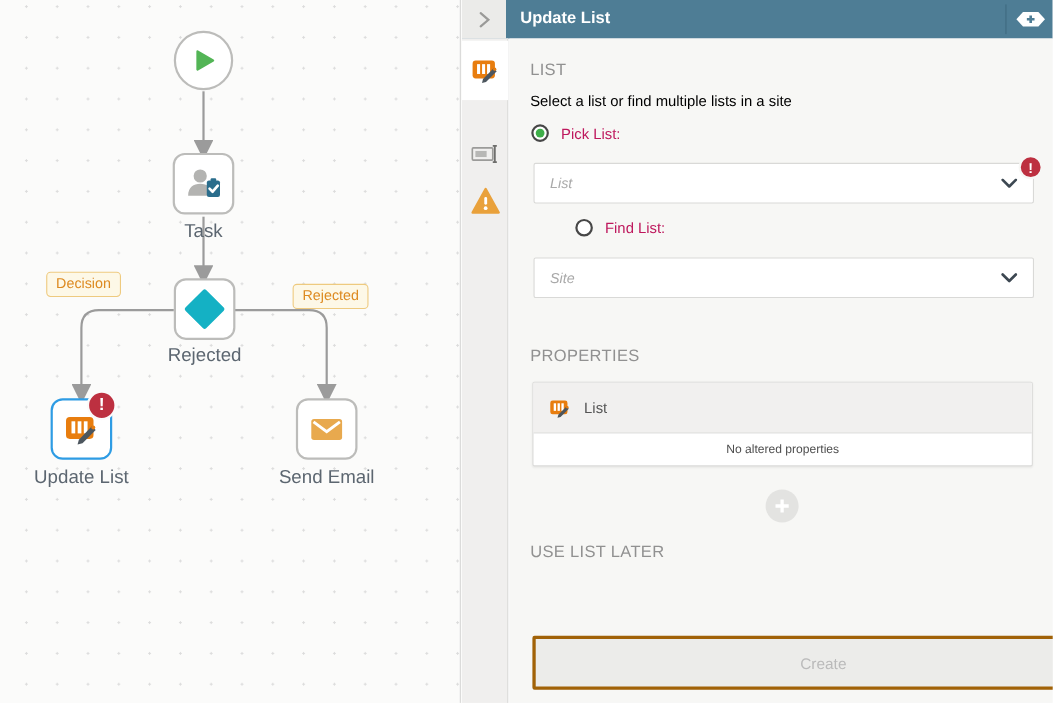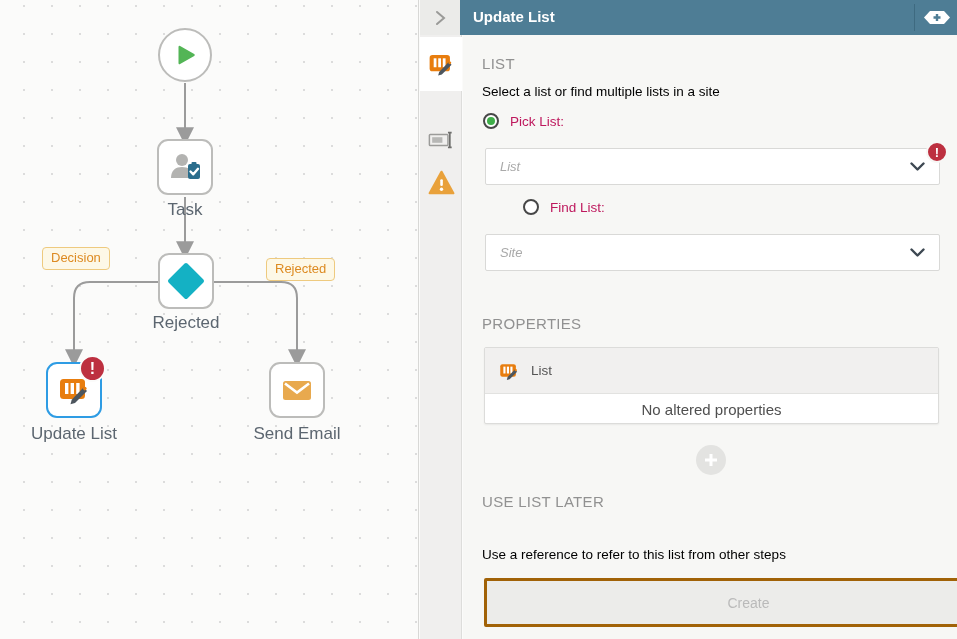--- a/index.html
+++ b/index.html
@@ -86,21 +86,21 @@
   #props-box {
     position:absolute; left:21px; top:312px; width:455px; height:77px;
     background:#fff; border:1px solid #dcdcda; border-radius:2px;
     box-shadow:0 1px 2px rgba(0,0,0,.06);
   }
   #props-group-header {
     height:46px; background:#f1f0ef; border-bottom:1px solid #e2e2e0;
     display:flex; align-items:center; gap:12px; padding:0 14px; cursor:pointer;
   }
   #props-group-label { font-size:13.5px; color:#555; }
-  #props-empty-row { height:30px; display:flex; align-items:center; justify-content:center; font-size:15px; color:#4f4f4f; }
+  #props-empty-row { height:30px; display:flex; align-items:center; justify-content:center; font-size:11px; color:#4f4f4f; }
   #add-prop-btn {
     position:absolute; left:233px; top:410px; width:30px; height:30px; border-radius:50%;
     background:#e3e3e1; border:none; display:flex; align-items:center; justify-content:center; cursor:pointer;
   }
 
   #create-btn {
     position:absolute; left:21px; top:543px; width:529px; height:49px;
     background:#ececea; border:3px solid #a16207; border-radius:2px;
     font-size:14px; color:#bababa; font-family:"Liberation Sans", sans-serif;
   }
@@ -265,18 +265,17 @@
       <div id="props-empty-row">No altered properties</div>
     </div>
 
     <button id="add-prop-btn">
       <svg width="16" height="16" viewBox="0 0 16 16">
         <path d="M8 2 L8 14 M2 8 L14 8" stroke="#fff" stroke-width="3"></path>
       </svg>
     </button>
 
     <div class="section-heading" style="top:458px;">USE LIST LATER</div>
-    <div class="section-desc" style="top:512px;">Use a reference to refer to this list from other steps</div>
 
     <button id="create-btn">Create</button>
   </div>
 
 </div>
 
 </body></html>

